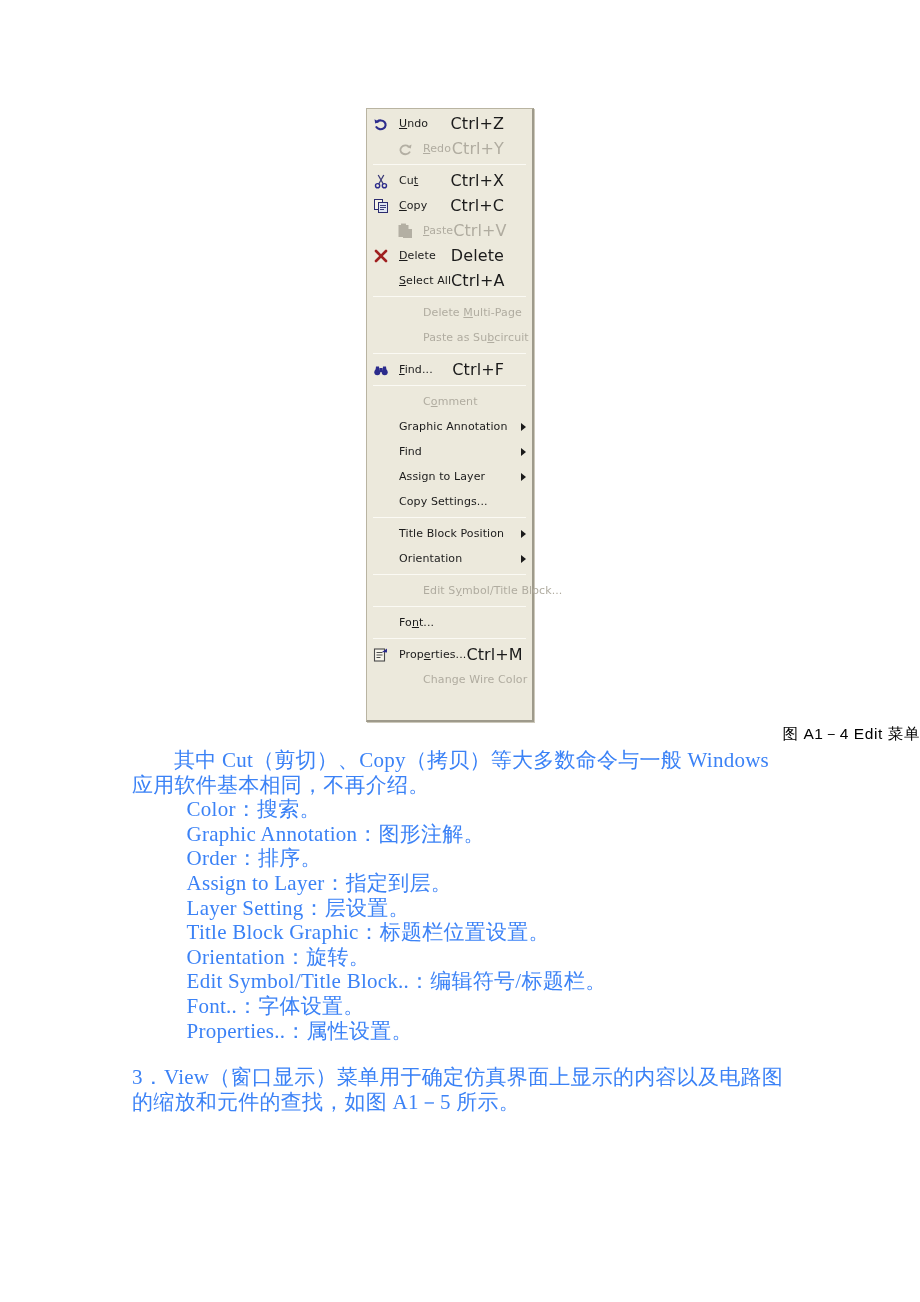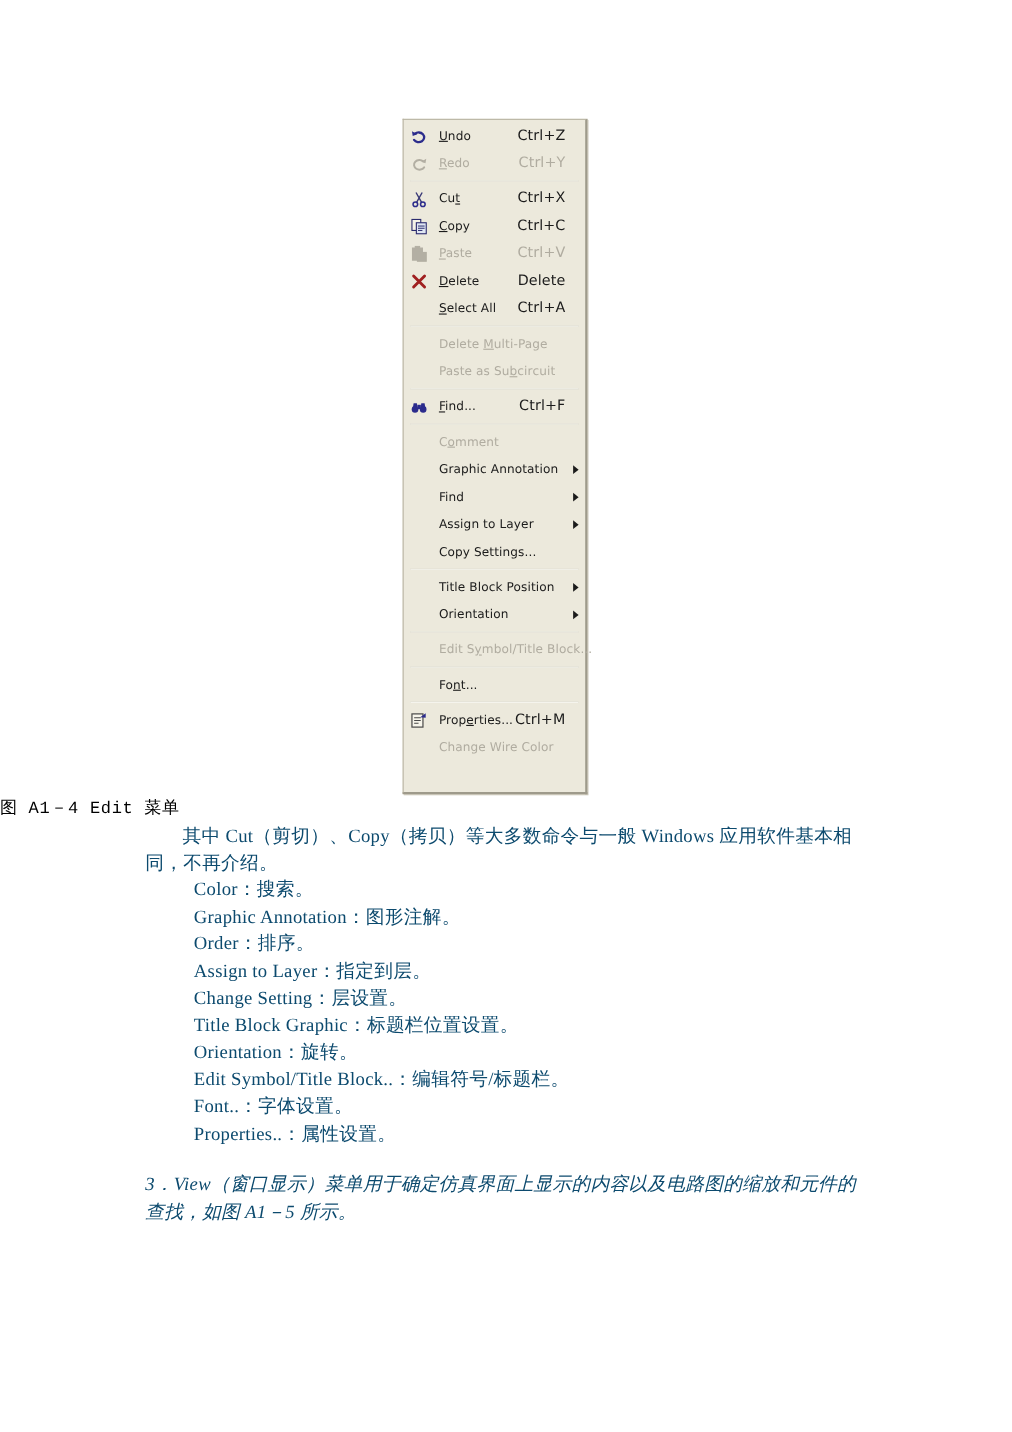--- a/index.html
+++ b/index.html
@@ -33,38 +33,38 @@
   .menu-item {
     position: relative;
     display: flex;
     align-items: center;
     height: 25px;
     padding-left: 2px;
     font-size: 11px;
     color: #1b1b1b;
     white-space: nowrap;
   }
-  .menu-item.disabled { color: #b0aca0; }
+  .menu-item.disabled { color: #b0aca0; margin-left: 24px; }
   .mi-icon {
     width: 24px;
     min-width: 24px;
     height: 22px;
     display: flex;
     align-items: center;
     justify-content: center;
   }
   .mi-label {
     flex: 1;
     padding-left: 6px;
     letter-spacing: 0.1px;
   }
   .mi-label u { text-decoration: underline; }
   .mi-accel {
-    padding-right: 18px;
-    font-size: 13px;
+    padding-right: 28px;
+    font-size: 16px;
     letter-spacing: 0.1px;
   }
   .mi-arrow {
     position: absolute;
     right: 6px;
     top: 50%;
     transform: translateY(-50%);
     width: 0; height: 0;
     border-top: 4px solid transparent;
     border-bottom: 4px solid transparent;
@@ -79,38 +79,38 @@
   }
 
   
   .ico { display:block; }
 
   
   .figure-caption {
     position: absolute;
     left: 0; right: 0;
     top: 724px;
-    text-align: left;
-    font-family: Liberation Mono, monospace;
+    text-align: right;
+    font-family: Liberation Sans, sans-serif;
     font-size: 15.5px;
     letter-spacing: 0.6px;
   }
   .doc-body {
     position: absolute;
     left: 132px;
     top: 748px;
     width: 660px;
     font-family: "Liberation Serif", serif;
-    font-size: 17px;
+    font-size: 21px;
     line-height: 24.6px;
     letter-spacing: 0.25px;
-    color: #0c4a6e;
+    color: #3b82f6;
   }
   .p-indent { text-indent: 2em; }
-  .p-plain  { text-indent: 0; font-style: italic; }
+  .p-plain  { text-indent: 0; }
   .p-tab    { padding-left: 2.6em; }
   .gap { height: 22px; }
 </style>
 </head>
 <body>
 
 <div id="menu-figure">
   <ul class="menu-list" id="menu-list">
       <li class="menu-item">
         <span class="mi-icon">
@@ -268,21 +268,21 @@
 </div>
 
 <div class="figure-caption">图 A1－4 Edit 菜单</div>
 
 <div class="doc-body" id="doc-body">
     <div class="p-indent">其中 Cut（剪切）、Copy（拷贝）等大多数命令与一般 Windows 应用软件基本相同，不再介绍。</div>
     <div class="p-tab">Color：搜索。</div>
     <div class="p-tab">Graphic Annotation：图形注解。</div>
     <div class="p-tab">Order：排序。</div>
     <div class="p-tab">Assign to Layer：指定到层。</div>
-    <div class="p-tab">Change Setting：层设置。</div>
+    <div class="p-tab">Layer Setting：层设置。</div>
     <div class="p-tab">Title Block Graphic：标题栏位置设置。</div>
     <div class="p-tab">Orientation：旋转。</div>
     <div class="p-tab">Edit Symbol/Title Block..：编辑符号/标题栏。</div>
     <div class="p-tab">Font..：字体设置。</div>
     <div class="p-tab">Properties..：属性设置。</div>
     <div class="gap"></div>
     <div class="p-plain">3．View（窗口显示）菜单用于确定仿真界面上显示的内容以及电路图的缩放和元件的查找，如图 A1－5 所示。</div>
   </div>
 
 </body></html>

